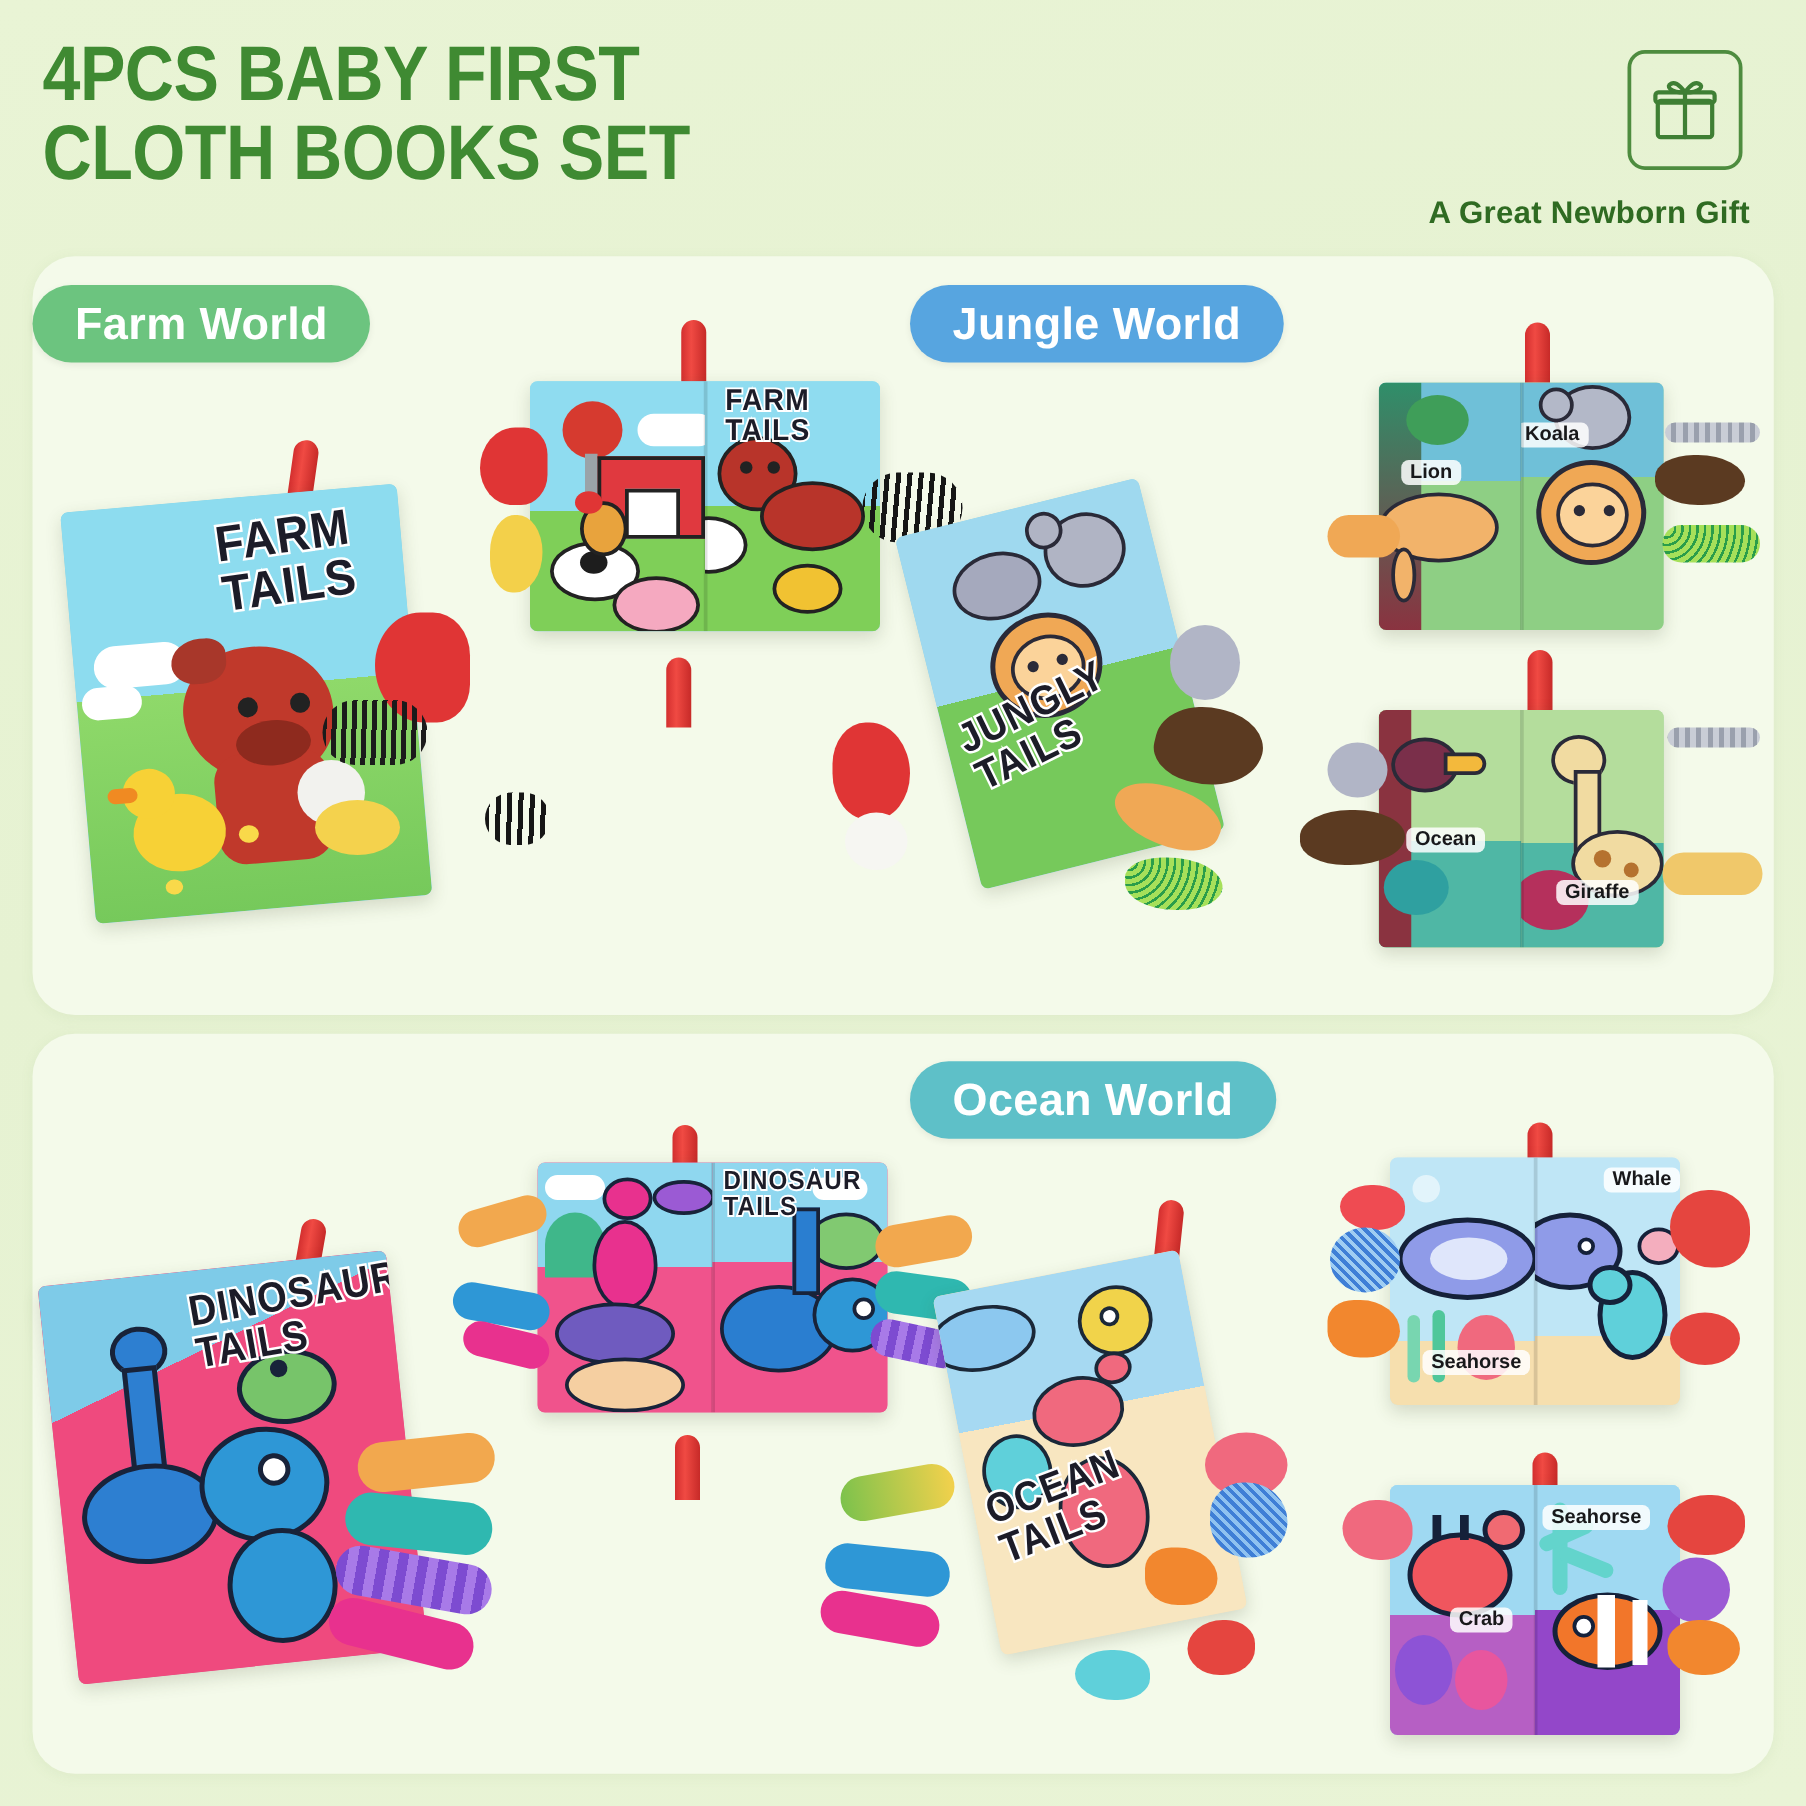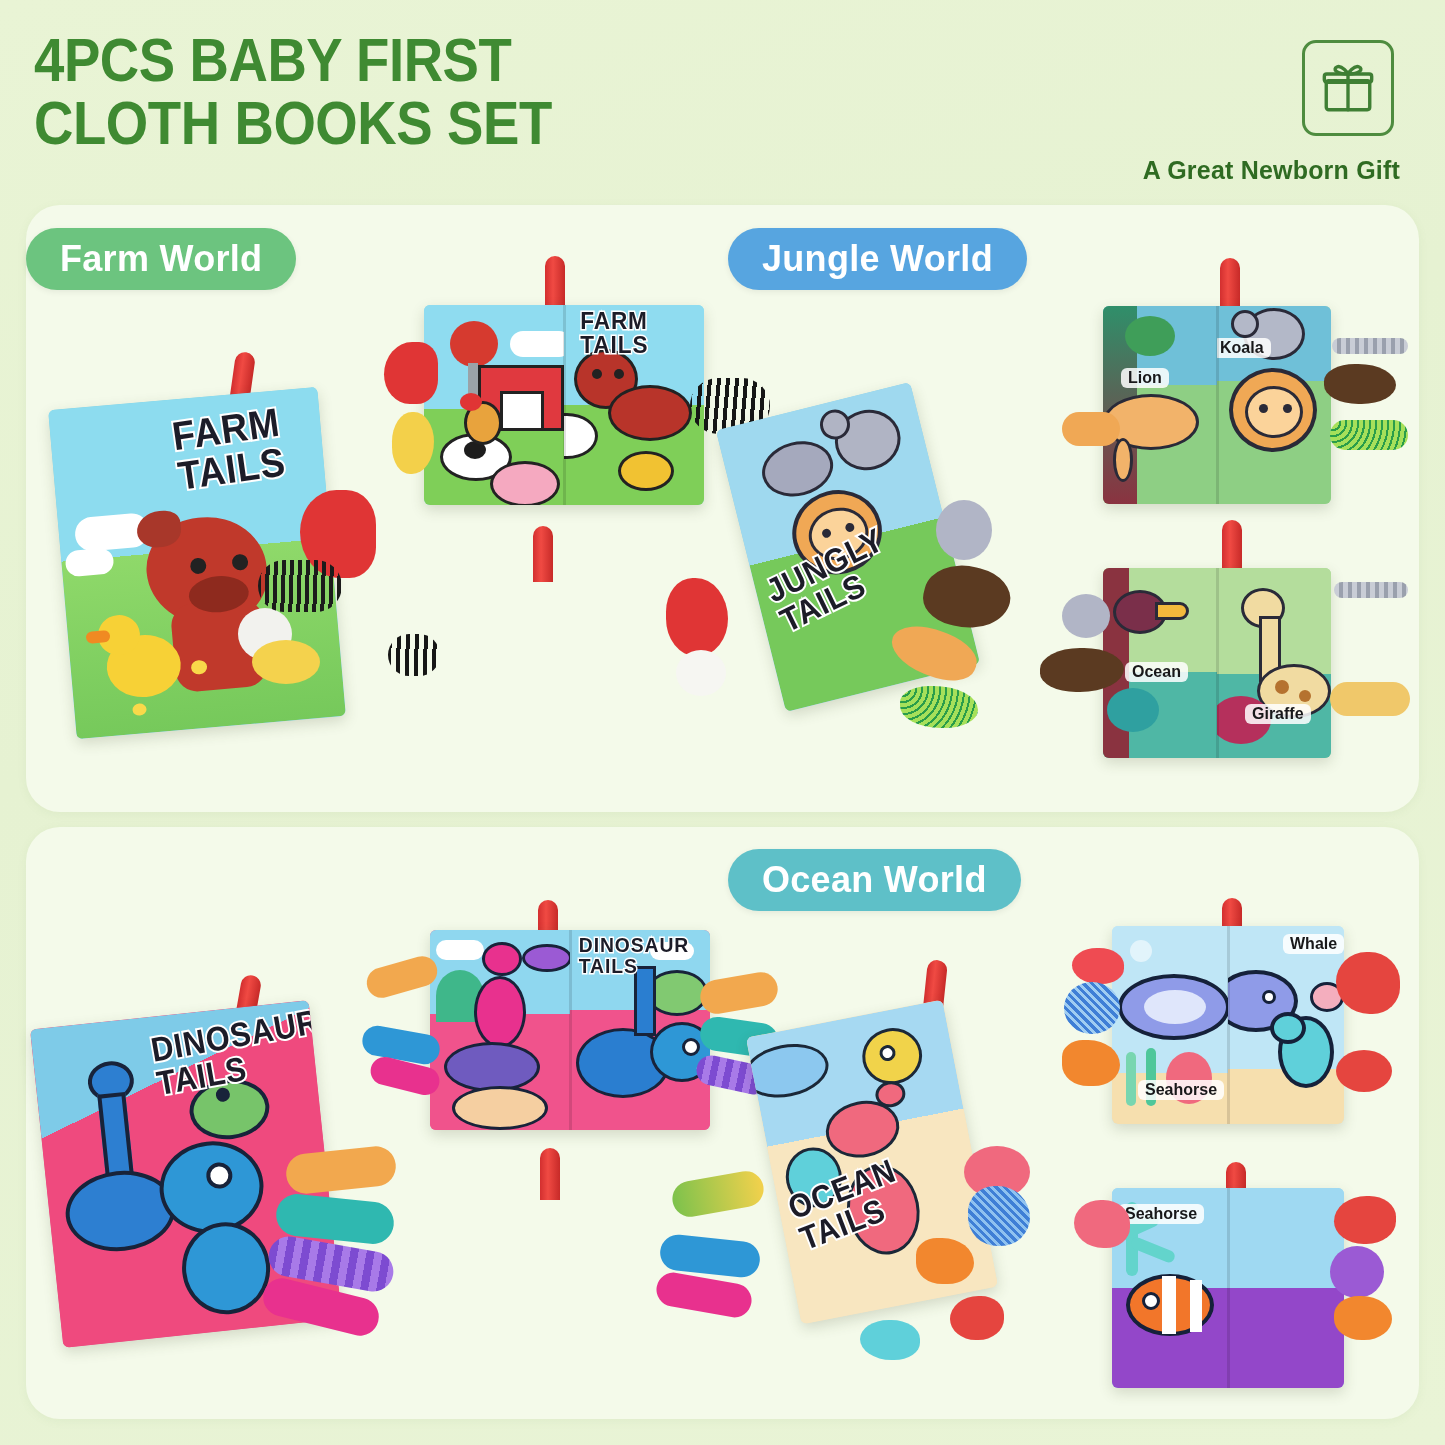--- a/index.html
+++ b/index.html
@@ -424,20 +424,31 @@
   </div>
   <div class="tag" style="left:1072px; top:948px; width:52px; height:36px; background:#ef4b52; border-radius:50% 50% 45% 55%;"></div>
   <div class="tag" style="left:1064px; top:982px; width:56px; height:52px; background:repeating-linear-gradient(45deg,#3f7fd6 0 3px,#9fcdf2 3px 6px); border-radius:50%;"></div>
   <div class="tag" style="left:1062px; top:1040px; width:58px; height:46px; background:#f2872e; border-radius:40% 60% 50% 50%;"></div>
   <div class="tag" style="left:1336px; top:952px; width:64px; height:62px; background:#e5453f; border-radius:50% 50% 45% 55%;"></div>
   <div class="tag" style="left:1336px; top:1050px; width:56px; height:42px; background:#e5453f; border-radius:50%;"></div>
 
   <div class="ribbon" style="left:1226px; top:1162px; height:48px; border-radius:12px 12px 0 0;"></div>
   <div class="book" style="left:1112px; top:1188px; width:232px; height:200px; background:#9fd9f2;">
     <div class="spread">
+      <div class="half" style="background:linear-gradient(180deg,#9fd9f2 0 52%, #b65fc4 52% 100%);">
+
+        <div class="blob" style="left:14px; top:38px; width:84px; height:68px; background:#f0565e; border:4px solid #15213a;"></div>
+        <div class="blob" style="left:74px; top:20px; width:34px; height:32px; background:#f06a72; border:4px solid #15213a;"></div>
+        <div style="position:absolute; left:34px; top:24px; width:7px; height:20px; background:#15213a;"></div>
+        <div style="position:absolute; left:56px; top:24px; width:7px; height:20px; background:#15213a;"></div>
+
+        <div class="blob" style="left:4px; top:120px; width:46px; height:56px; background:#8d53d6;"></div>
+        <div class="blob" style="left:52px; top:132px; width:42px; height:48px; background:#e8569e;"></div>
+        <div class="label" style="left:48px; top:98px;">Crab</div>
+      </div>
       <div class="half" style="background:linear-gradient(180deg,#9fd9f2 0 50%, #9347c9 50% 100%);">
 
         <div style="position:absolute; left:14px; top:14px; width:12px; height:74px; background:#63d4cc; border-radius:8px;"></div>
         <div style="position:absolute; left:2px; top:34px; width:46px; height:12px; background:#63d4cc; border-radius:8px; transform:rotate(-24deg);"></div>
         <div style="position:absolute; left:18px; top:56px; width:46px; height:12px; background:#63d4cc; border-radius:8px; transform:rotate(22deg);"></div>
 
         <div class="blob" style="left:14px; top:86px; width:88px; height:62px; background:#f2762a; border:4px solid #15213a;"></div>
         <div style="position:absolute; left:50px; top:88px; width:14px; height:58px; background:#fff;"></div>
         <div style="position:absolute; left:78px; top:92px; width:12px; height:52px; background:#fff;"></div>
         <div style="position:absolute; left:30px; top:104px; width:18px; height:18px; border-radius:50%; background:#fff; border:3px solid #15213a;"></div>

